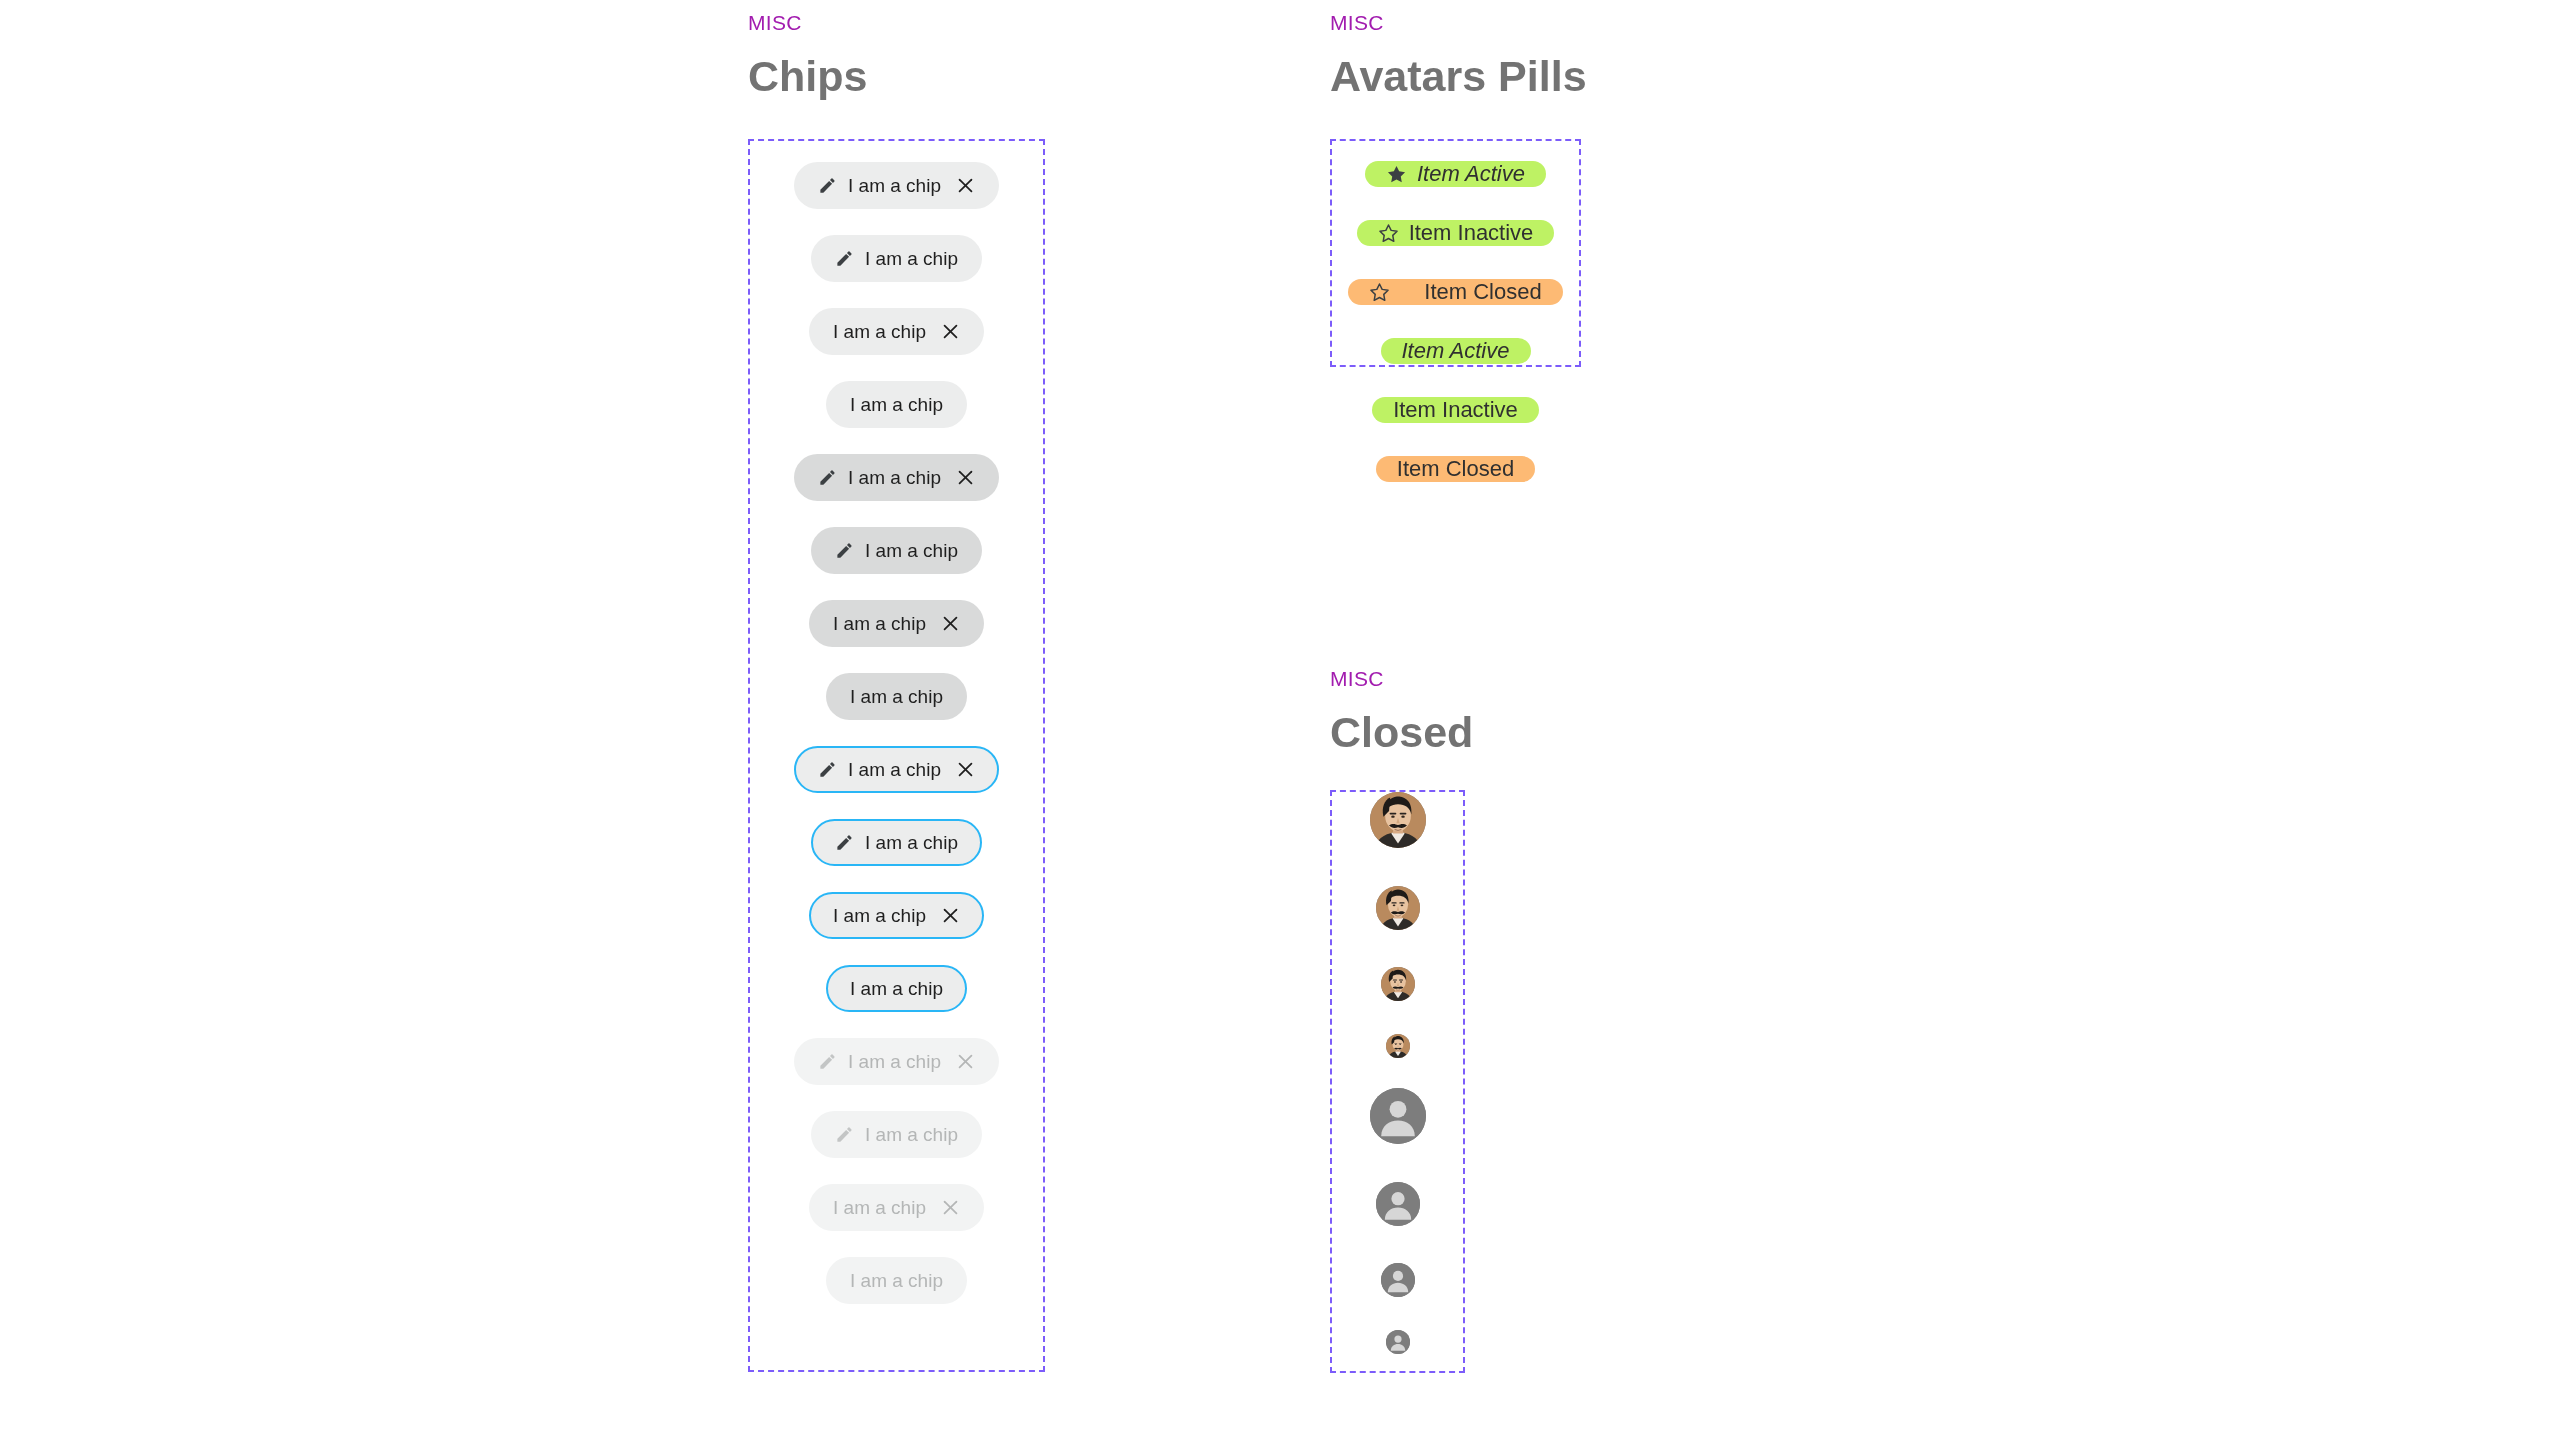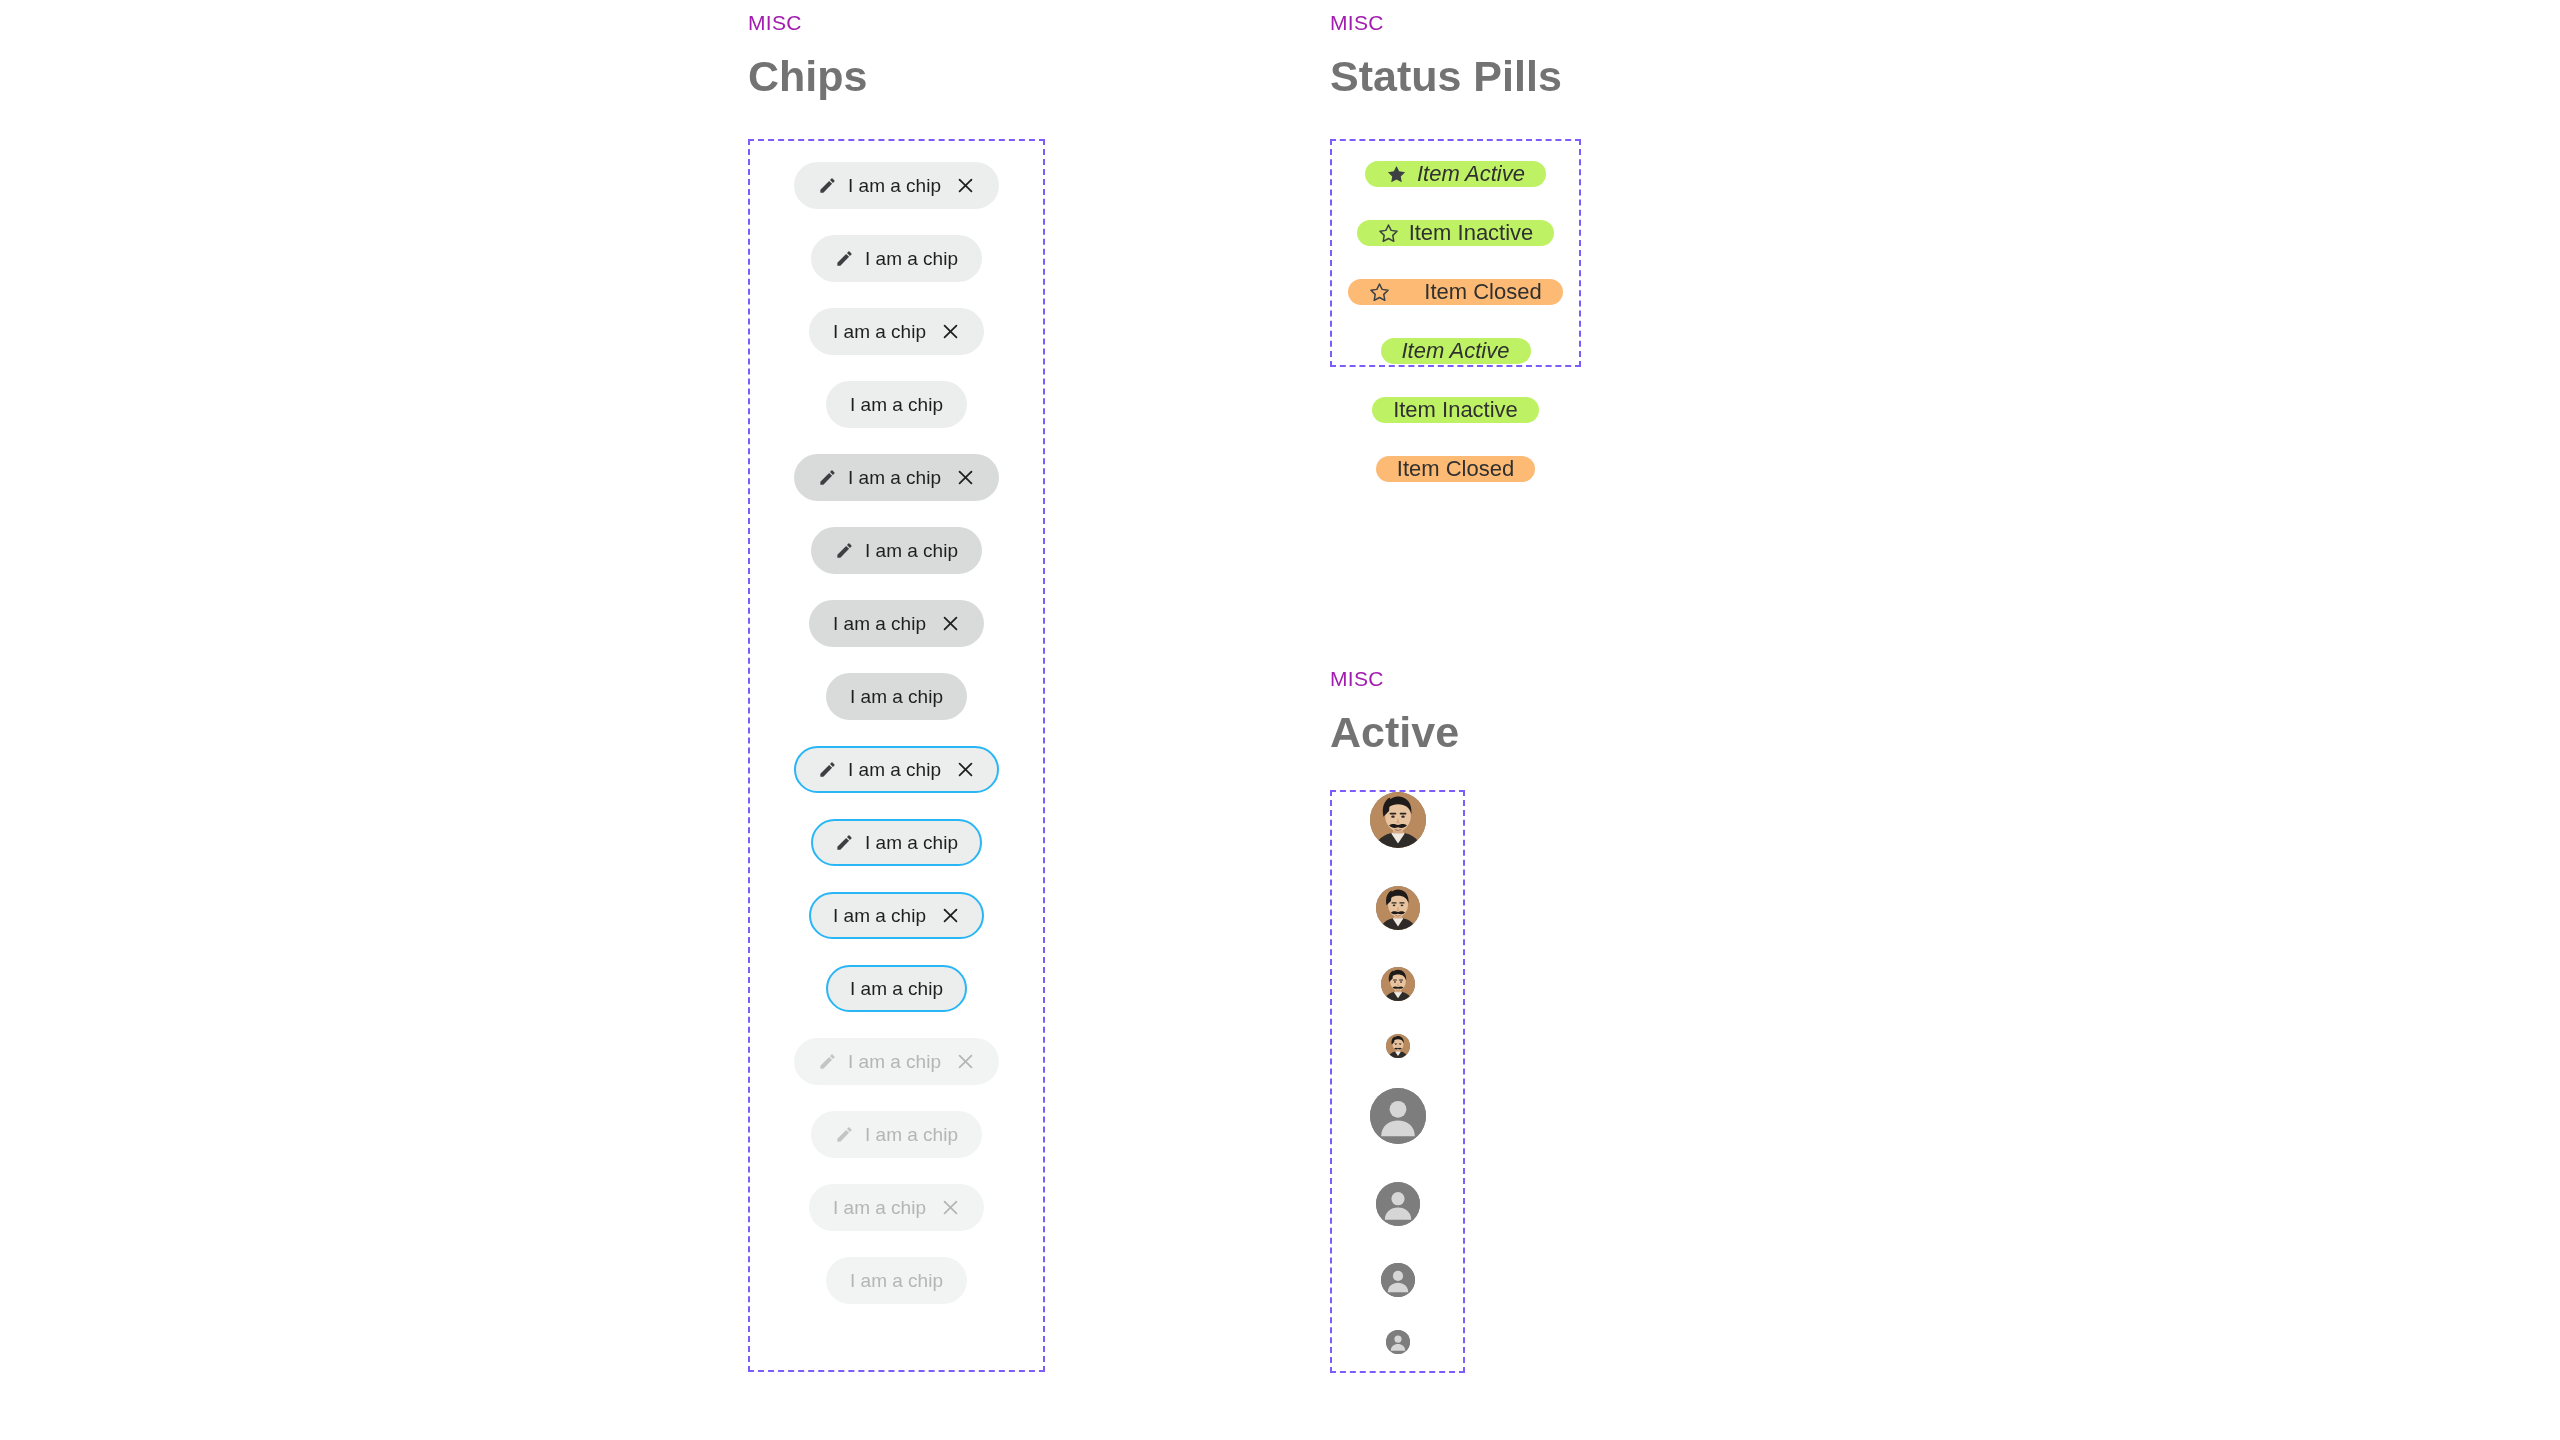--- a/index.html
+++ b/index.html
@@ -309,21 +309,21 @@
           </svg>
         </span>
       </div>
       <div class="chip tone-disabled">
         <span class="chip-label">I am a chip</span>
       </div>
     </div>
 
   <div id="pills-header">
     <div class="eyebrow">MISC</div>
-    <div class="section-title">Status Pills</div>
+    <div class="section-title">Avatars Pills</div>
   </div>
 
   <div id="pills-box" class="dashed-box">
       <div class="pill state-active">
         <span class="pill-star">
           <svg viewBox="0 0 24 24" width="21" height="21">
             <path d="M12 2.3l3.02 6.12 6.76.98-4.89 4.77 1.15 6.73L12 17.73l-6.04 3.17 1.15-6.73L2.22 9.4l6.76-.98L12 2.3z" fill="#3c4043"></path>
           </svg>
         </span>
         <span>Item Active</span>
@@ -350,21 +350,21 @@
       <div class="pill state-inactive">
         <span>Item Inactive</span>
       </div>
       <div class="pill state-closed">
         <span>Item Closed</span>
       </div>
     </div>
 
   <div id="avatars-header">
     <div class="eyebrow">MISC</div>
-    <div class="section-title">Active</div>
+    <div class="section-title">Closed</div>
   </div>
 
   <div id="avatars-box" class="dashed-box">
       <div class="avatar" style="width: 56px; height: 56px; margin-bottom: 38px;">
         <svg viewBox="0 0 100 100" width="56" height="56">
           <rect x="0" y="0" width="100" height="100" fill="#b98a5e"></rect>
           <path d="M8 100 C14 80 32 72 50 72 C68 72 86 80 92 100 Z" fill="#2e2b28"></path>
           <path d="M38 74 L50 92 L62 74 L56 70 L44 70 Z" fill="#efe9e2"></path>
           <path d="M41 58 L59 58 L59 74 L41 74 Z" fill="#d8ab85"></path>
           <ellipse cx="50" cy="42" rx="23" ry="28" fill="#e8c3a0"></ellipse>

